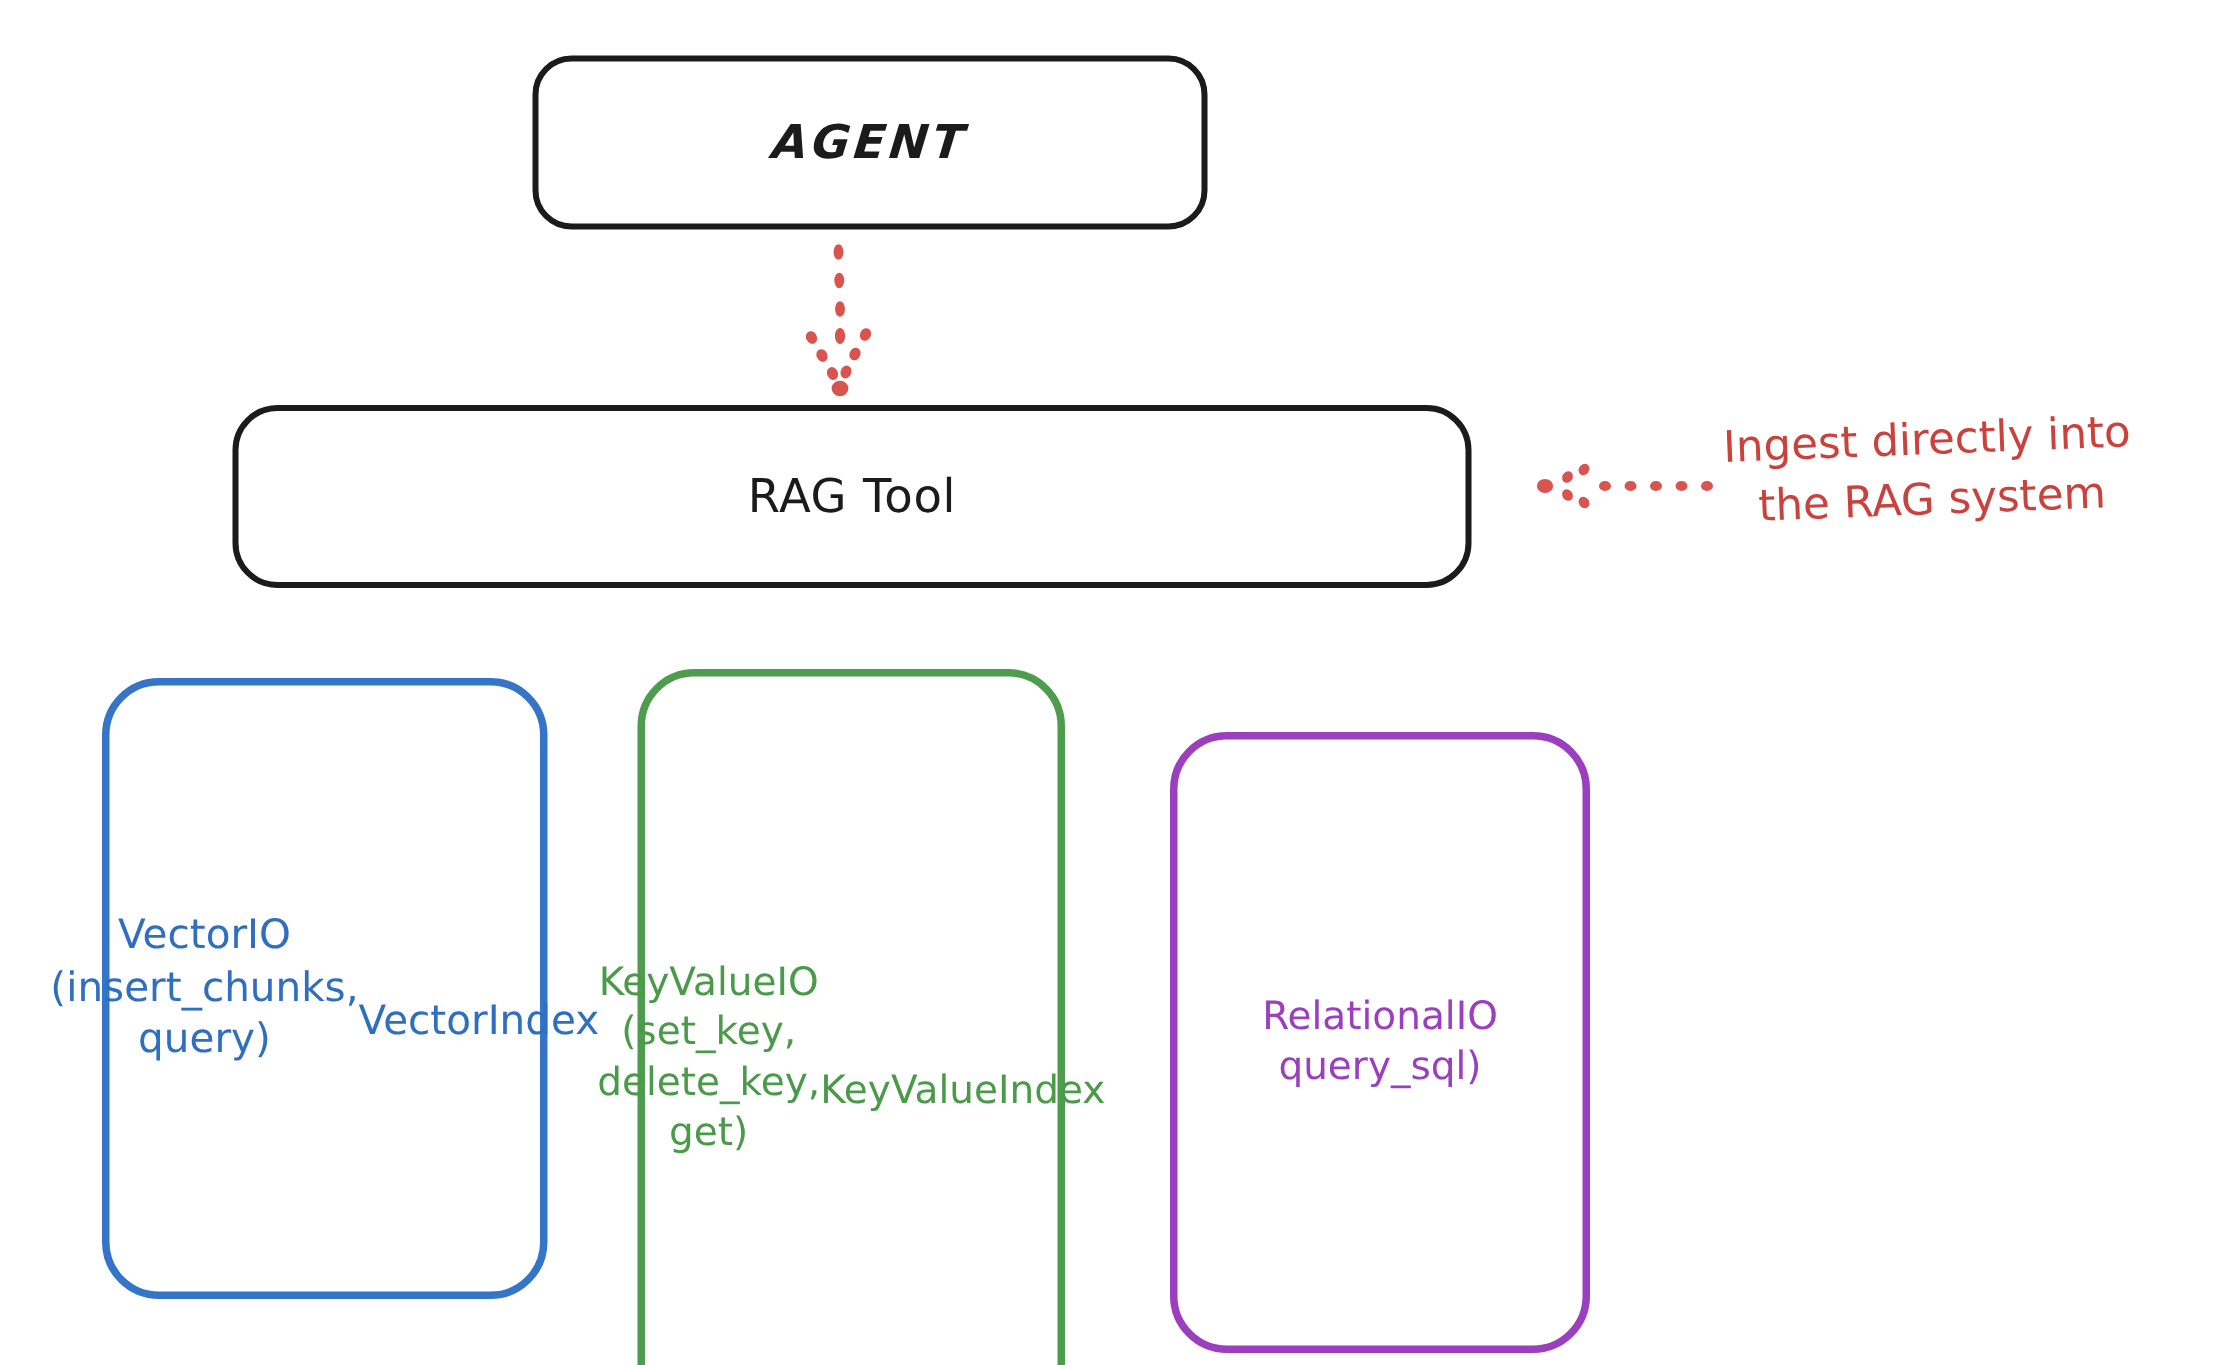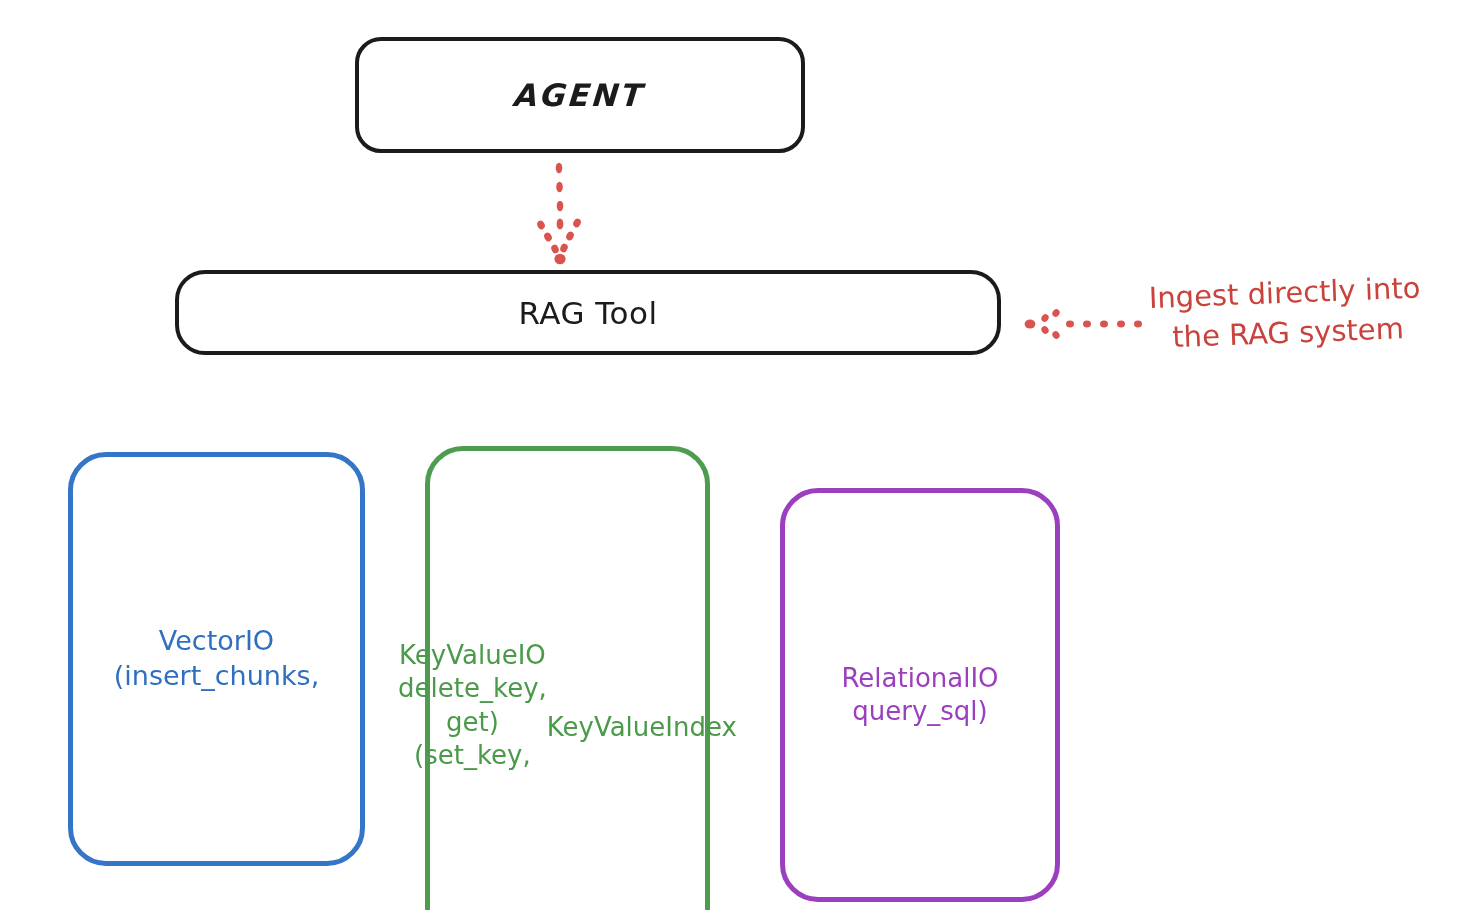--- a/index.html
+++ b/index.html
@@ -40,21 +40,21 @@
 
   #agent-node { left: 355px; top: 37px; width: 450px; height: 116px; border-radius: 26px; }
   #agent-node .label {
     font-size: 31px;
     font-style: italic;
     font-weight: 700;
     letter-spacing: 2.5px;
     transform: skewX(-6deg);
   }
 
-  #ragtool-node { left: 155px; top: 270px; width: 826px; height: 85px; border-radius: 30px; margin-left: 20px; }
+  #ragtool-node { left: 155px; top: 270px; width: 826px; height: 122px; border-radius: 30px; }
   #ragtool-node .label {
     font-size: 31px;
     font-weight: 500;
     letter-spacing: 0.5px;
   }
 
   
   .node-color {
     border-width: 5px;
     border-style: solid;
@@ -155,28 +155,30 @@
 
   <div id="ingest-annotation">
     <span class="ann-line first">Ingest directly into</span>
     <span class="ann-line second">the RAG system</span>
   </div>
 
   <div class="node node-color" id="vector-node">
     <div class="block">
       <div>VectorIO</div>
       <div>(insert_chunks,</div>
+      <div>query)</div>
     </div>
+    <div class="block spacer-top">VectorIndex</div>
   </div>
 
   <div class="node node-color" id="kv-node">
     <div class="block">
       <div>KeyValueIO</div>
+      <div>(set_key,</div>
       <div>delete_key, get)</div>
-      <div>(set_key,</div>
     </div>
     <div class="block spacer-top">KeyValueIndex</div>
   </div>
 
   <div class="node node-color" id="sql-node">
     <div class="block">
       <div>RelationalIO</div>
       <div>query_sql)</div>
     </div>
   </div>

